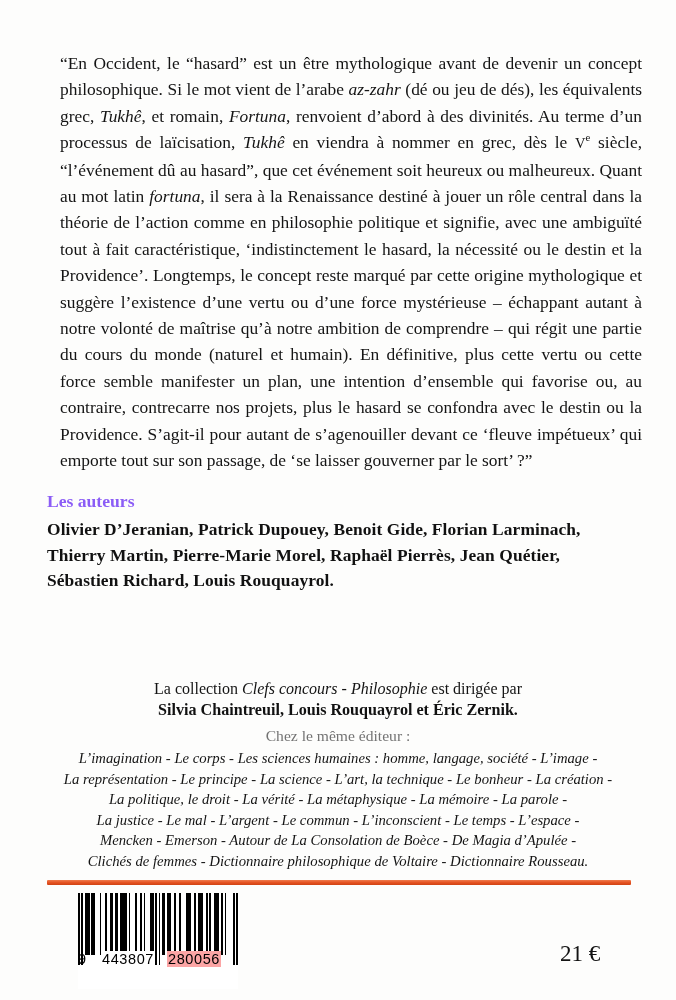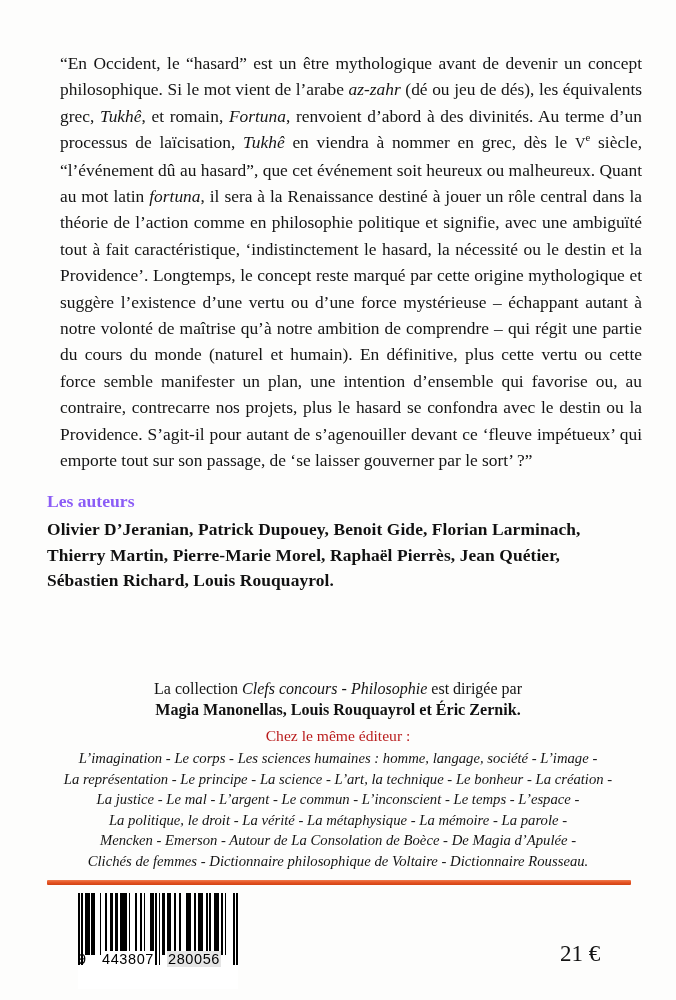--- a/index.html
+++ b/index.html
@@ -94,21 +94,21 @@
   .catalogue-block {
     position: absolute;
     left: 0;
     top: 725px;
     width: 676px;
     text-align: center;
   }
   .catalogue-heading {
     font-size: 15.6px;
     line-height: 22px;
-    color: #b91c1c;
+    color: #737373;
     margin-bottom: 1px;
   }
   .catalogue-line {
     font-size: 14.7px;
     font-style: italic;
     line-height: 20.6px;
     color: #141414;
     white-space: nowrap;
   }
   .catalogue-line.last {
@@ -170,21 +170,21 @@
     position: absolute;
     left: 23px;
     top: 0;
     background: #fff;
     padding: 0 1px;
   }
   .barcode-digits .d-right {
     position: absolute;
     left: 89px;
     top: 0;
-    background: #e5e5e5;
+    background: #fca5a5;
     padding: 0 1px;
   }
 
   
   .isbn {
     position: absolute;
     left: 410px;
     top: 901px;
     font-size: 17.2px;
     letter-spacing: 0.2px;
@@ -210,29 +210,29 @@
     <div class="authors-heading">Les auteurs</div>
     <div class="authors-list-line">Olivier D’Jeranian, Patrick Dupouey, Benoit Gide, Florian Larminach,</div>
     <div class="authors-list-line">Thierry Martin, Pierre-Marie Morel, Raphaël Pierrès, Jean Quétier,</div>
     <div class="authors-list-line">Sébastien Richard, Louis Rouquayrol.</div>
   </div>
 
   <div class="collection-block">
     <div class="collection-line-1">
       <span>La collection </span><i>Clefs concours - Philosophie</i><span> est dirigée par</span>
     </div>
-    <div class="collection-directors">Magia Manonellas, Louis Rouquayrol et Éric Zernik.</div>
+    <div class="collection-directors">Silvia Chaintreuil, Louis Rouquayrol et Éric Zernik.</div>
   </div>
 
   <div class="catalogue-block">
     <div class="catalogue-heading">Chez le même éditeur :</div>
     <div class="catalogue-line">L’imagination - Le corps - Les sciences humaines : homme, langage, société - L’image -</div>
     <div class="catalogue-line">La représentation - Le principe - La science - L’art, la technique - Le bonheur - La création -</div>
+    <div class="catalogue-line">La politique, le droit - La vérité - La métaphysique - La mémoire - La parole -</div>
     <div class="catalogue-line">La justice - Le mal - L’argent - Le commun - L’inconscient - Le temps - L’espace -</div>
-    <div class="catalogue-line">La politique, le droit - La vérité - La métaphysique - La mémoire - La parole -</div>
     <div class="catalogue-line" id="cat-mencken"><i>Mencken - Emerson - Autour de </i><span>La Consolation</span><i> de Boèce</i><i> - </i><span>De Magia</span><i> d’Apulée -</i></div>
     <div class="catalogue-line last" id="cat-cliches"><i>Clichés de femmes</i><i> - </i><span>Dictionnaire philosophique</span><i> de Voltaire - Dictionnaire Rousseau.</i></div>
   </div>
 
   <div class="orange-rule"></div>
 
   <div class="barcode-wrap">
     <div class="barcode-bars" id="bars">
         <span style="left: 0px; width: 1.58421px;"></span>
         <span style="left: 3.36842px; width: 1.58421px;"></span>

